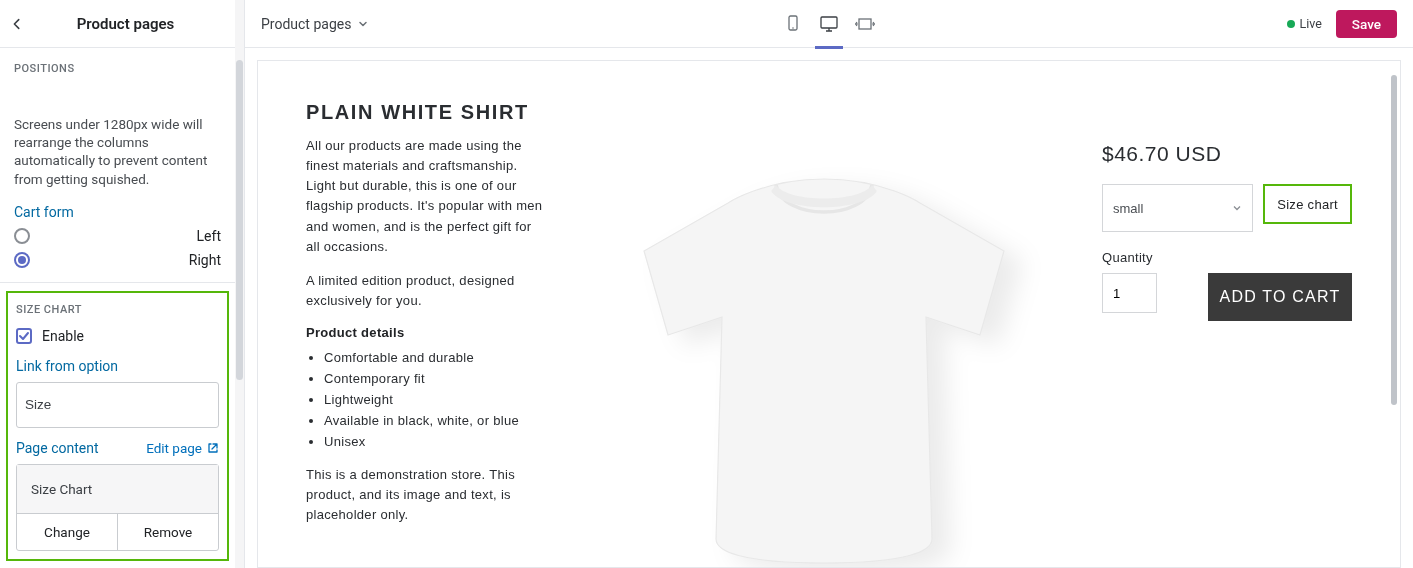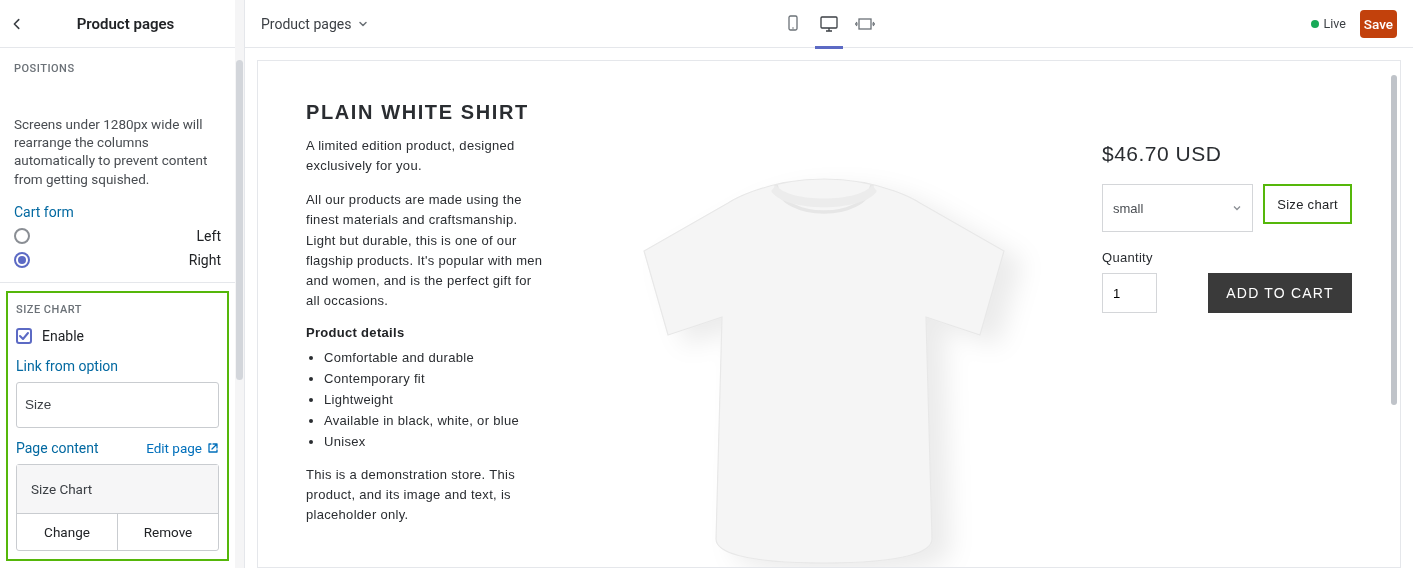--- a/index.html
+++ b/index.html
@@ -258,25 +258,25 @@
     display: inline-block;
     margin-right: 4px;
   }
   .live-label {
     font-size: 12.5px;
     color: #3b3f44;
     display: flex;
     align-items: center;
   }
   .save-btn {
-    background: #c2410c;
+    background: #be185d;
     color: #fff;
     font-weight: 500;
     font-size: 13.5px;
-    padding: 6px 4px;
+    padding: 6px 16px;
     border-radius: 4px;
     cursor: not-allowed;
   }
   
   .canvas-wrap {
     flex: 1;
     padding: 12px 12px 0;
     overflow: hidden;
     background: #fff;
   }
@@ -392,27 +392,27 @@
   .qty-input {
     width: 55px;
     height: 40px;
     border: 1px solid #d4d6d9;
     text-align: left;
     padding: 0 10px;
     font-size: 13px;
   }
   .add-cart-btn {
     flex: 1;
-    height: 40px;
+    height: 48px;
     background: #3a3a3a;
     color: #fff;
     display: flex;
     align-items: center;
     justify-content: center;
-    font-size: 14px;
+    font-size: 16px;
     letter-spacing: 1.2px;
     cursor: pointer;
     margin-left: 37px;
   }
   .preview-right-scroll {
     position: absolute;
     right: 3px;
     top: 14px;
     bottom: 14px;
     width: 6px;
@@ -533,22 +533,22 @@
         <span class="save-btn">Save</span>
       </div>
     </div>
 
     <div class="canvas-wrap">
       <div class="canvas">
         <div class="product-layout">
 
           <div class="prod-col-left">
             <div class="prod-title">PLAIN WHITE SHIRT</div>
+            <div class="prod-p">All our products are made using the finest materials and craftsmanship. Light but durable, this is one of our flagship products. It's popular with men and women, and is the perfect gift for all occasions.</div>
             <div class="prod-p">A limited edition product, designed exclusively for you.</div>
-            <div class="prod-p">All our products are made using the finest materials and craftsmanship. Light but durable, this is one of our flagship products. It's popular with men and women, and is the perfect gift for all occasions.</div>
             <div class="prod-h4">Product details</div>
             <ul class="prod-ul">
               <li>Comfortable and durable</li>
               <li>Contemporary fit</li>
               <li>Lightweight</li>
               <li>Available in black, white, or blue</li>
               <li>Unisex</li>
             </ul>
             <div class="prod-p">This is a demonstration store. This product, and its image and text, is placeholder only.</div>
           </div>

